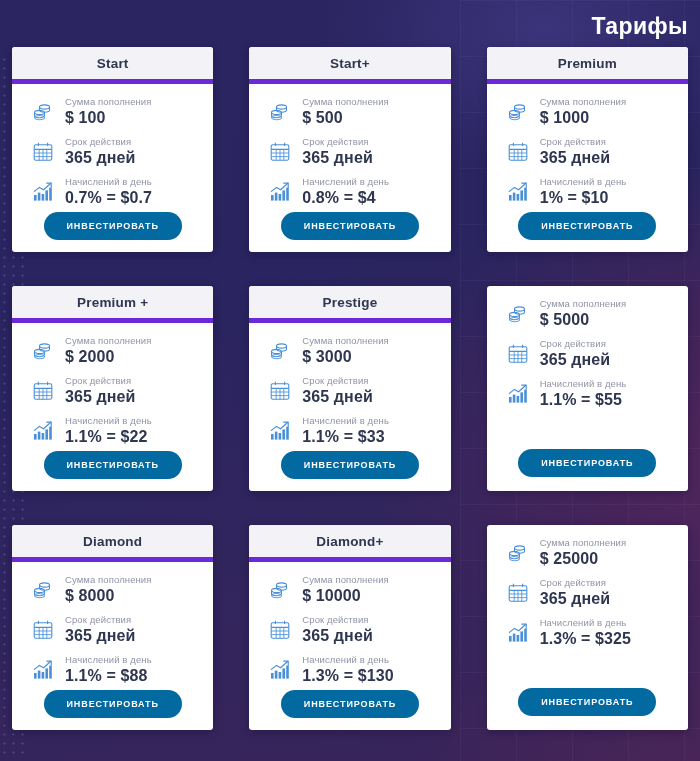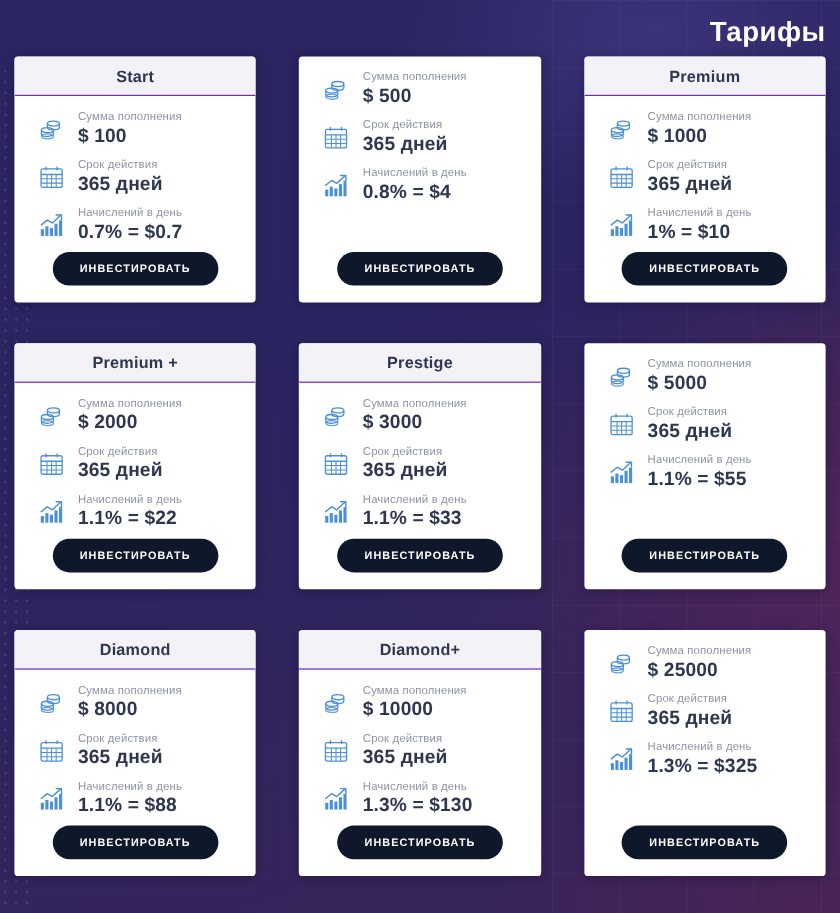--- a/index.html
+++ b/index.html
@@ -89,21 +89,21 @@
     border-radius: 3px;
     overflow: hidden;
     box-shadow: 0 2px 10px rgba(10,8,40,0.30);
     display: flex;
     flex-direction: column;
     height: 205px;
   }
 
   .plan-header {
     background: #f2f2f7;
-    border-bottom: 1px solid #6d28d9;
+    border-bottom: 5px solid #6d28d9;
     text-align: center;
     padding: 9px 4px 8px;
   }
 
   .plan-name {
     color: #2e3650;
     font-size: 13.5px;
     font-weight: bold;
     letter-spacing: 0.2px;
   }
@@ -150,21 +150,21 @@
     letter-spacing: 0.1px;
   }
 
   .plan-footer {
     padding: 4px 0 14px;
     display: flex;
     justify-content: center;
   }
 
   .invest-button {
-    background: #0f172a;
+    background: #0369a1;
     color: #ffffff;
     border: none;
     border-radius: 20px;
     font-family: "Liberation Sans", sans-serif;
     font-size: 9px;
     font-weight: bold;
     letter-spacing: 0.9px;
     padding: 9px 0;
     width: 138px;
     cursor: pointer;
@@ -244,20 +244,23 @@
         </span>
       </div>
 
     </div>
     <div class="plan-footer">
       <button class="invest-button">ИНВЕСТИРОВАТЬ</button>
     </div>
   </div>
 
   <div class="plan-card">
+    <div class="plan-header">
+      <div class="plan-name">Start+</div>
+    </div>
     <div class="plan-body">
 
       <div class="feature-row">
         <span class="feature-icon">
           <svg width="24" height="24" viewBox="0 0 24 24" fill="none" stroke="#4a90d9" stroke-width="1.1">
             <ellipse cx="13.5" cy="7" rx="5" ry="2.1"></ellipse>
             <path d="M8.5 7v3.1c0 1.16 2.24 2.1 5 2.1s5-.94 5-2.1V7"></path>
             <ellipse cx="8.5" cy="12.5" rx="5" ry="2.1"></ellipse>
             <path d="M3.5 12.5v3.1c0 1.16 2.24 2.1 5 2.1s5-.94 5-2.1v-3.1"></path>
             <ellipse cx="8.5" cy="17.6" rx="5" ry="2.1" opacity="0.85"></ellipse>

